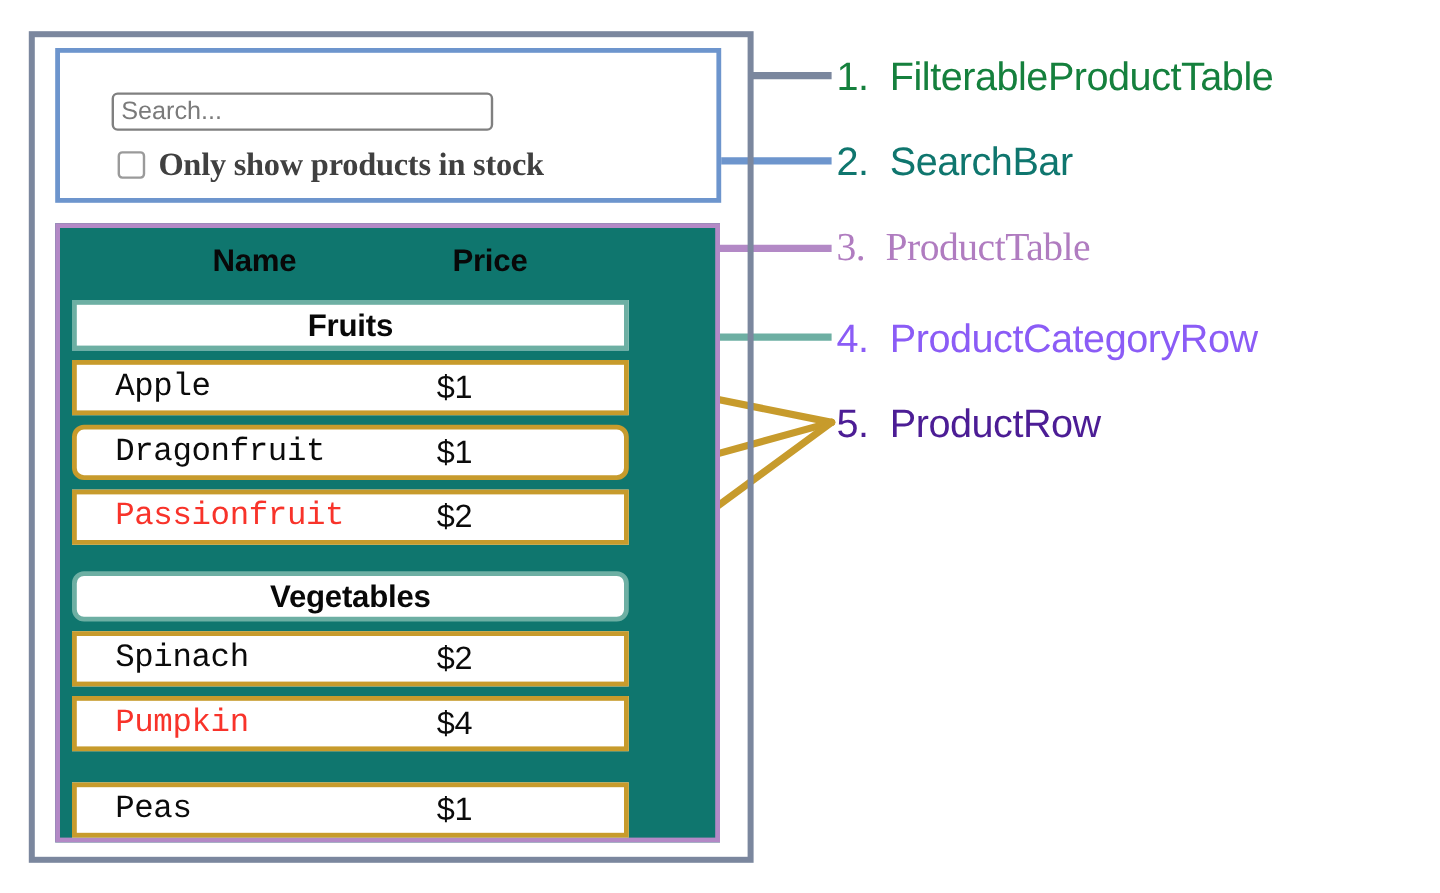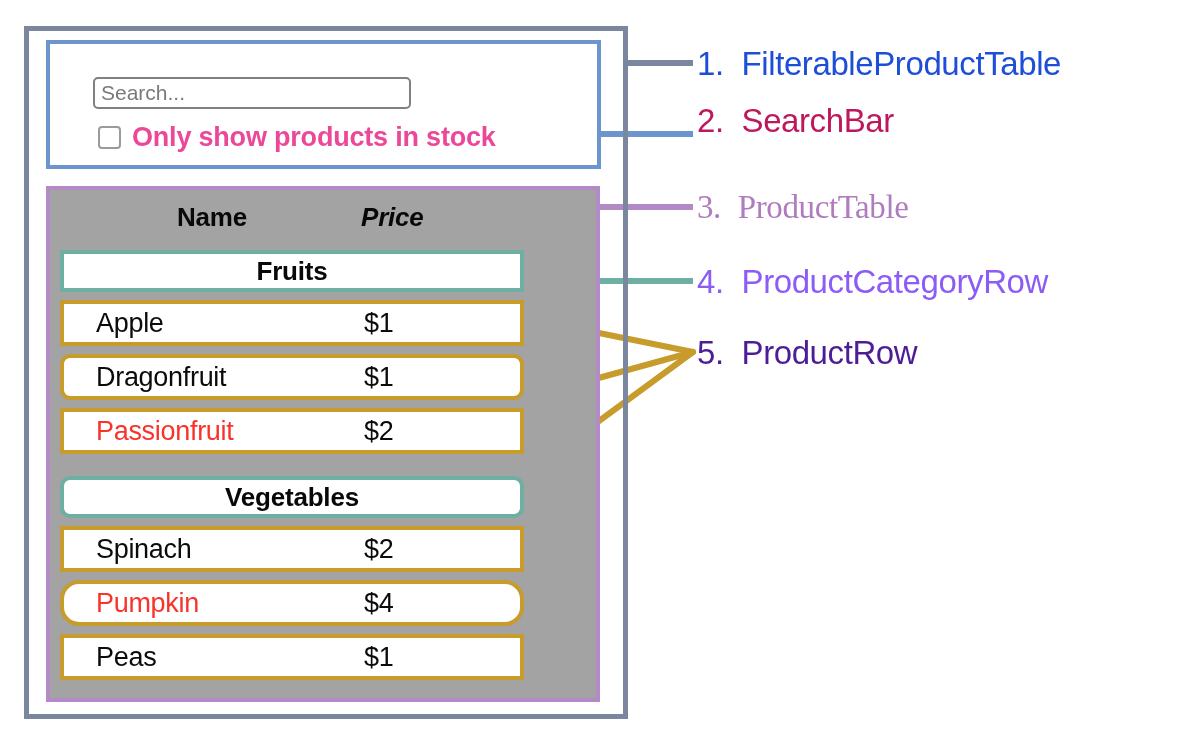--- a/index.html
+++ b/index.html
@@ -91,39 +91,39 @@
     border: 2px solid #9a9a9a;
     border-radius: 4px;
     background: #ffffff;
     flex: 0 0 auto;
     margin: 0;
     padding: 0;
     appearance: none;
     -webkit-appearance: none;
   }
   .cb-label {
-    font-family: Liberation Sans, sans-serif;
+    font-family: Liberation Serif, serif;
     font-size: 27px;
     font-weight: 700;
-    color: #ec4899;
+    color: #404040;
     letter-spacing: -0.2px;
     white-space: nowrap;
     line-height: 1;
   }
 
   
   .box-producttable {
     position: absolute;
     left: 46px;
     top: 186px;
     width: 554px;
     height: 516px;
     border: 4px solid #B389C6;
     box-sizing: border-box;
-    background: #a3a3a3;
+    background: #0f766e;
   }
 
   .table-inner {
     position: absolute;
     left: 0;
     top: 0;
     width: 100%;
     height: 100%;
   }
 
@@ -138,21 +138,21 @@
     position: absolute;
     top: 12px;
     font-family: "Liberation Sans", sans-serif;
     font-size: 26px;
     font-weight: 700;
     color: #080808;
     letter-spacing: -0.2px;
     white-space: nowrap;
   }
   .th-name  { left: 127px; }
-  .th-price { left: 311px; font-style: italic; }
+  .th-price { left: 327px; }
 
   
   .row {
     position: absolute;
     left: 10px;
     width: 464px;
     box-sizing: border-box;
     background: #ffffff;
   }
   .row-category {
@@ -175,21 +175,21 @@
     color: #080808;
     letter-spacing: -0.2px;
     white-space: nowrap;
   }
 
   .cell-name {
     position: absolute;
     left: 32px;
     top: 50%;
     transform: translateY(-50%);
-    font-family: Liberation Sans, sans-serif;
+    font-family: Liberation Mono, monospace;
     font-size: 27px;
     font-weight: 400;
     color: #0b0b0b;
     letter-spacing: -0.3px;
     white-space: nowrap;
     text-align: right;
   }
   .cell-price {
     position: absolute;
     left: 300px;
@@ -275,38 +275,38 @@
 
       <div class="row row-category" style="top:286px;border-radius:10px;">
         <span class="cat-label">Vegetables</span>
       </div>
 
       <div class="row row-product" style="top:336px;">
         <span class="cell-name">Spinach</span>
         <span class="cell-price">$2</span>
       </div>
 
-      <div class="row row-product" style="top:390px;border-radius:19px;">
+      <div class="row row-product" style="top:390px;">
         <span class="cell-name out-of-stock">Pumpkin</span>
         <span class="cell-price">$4</span>
       </div>
 
-      <div class="row row-product" style="top:444px;">
+      <div class="row row-product" style="top:462px;">
         <span class="cell-name">Peas</span>
         <span class="cell-price">$1</span>
       </div>
     </div>
   </div>
 
-  <div class="legend-item" style="top:47px;  color:#1d4ed8;">
+  <div class="legend-item" style="top:47px;  color:#15803d;">
     <span class="legend-num" style="margin-right: 9px;">1.</span>
     <span>FilterableProductTable</span>
   </div>
 
-  <div class="legend-item" style="top:104px; color:#be185d;">
+  <div class="legend-item" style="top:118px; color:#0f766e;">
     <span class="legend-num" style="margin-right: 9px;">2.</span>
     <span>SearchBar</span>
   </div>
 
   <div class="legend-item" style="top:191px; color:#B07CC0;font-family:Liberation Serif, serif;">
     <span class="legend-num" style="margin-right: 9px;">3.</span>
     <span>ProductTable</span>
   </div>
 
   <div class="legend-item" style="top:265px; color:#8b5cf6;">

